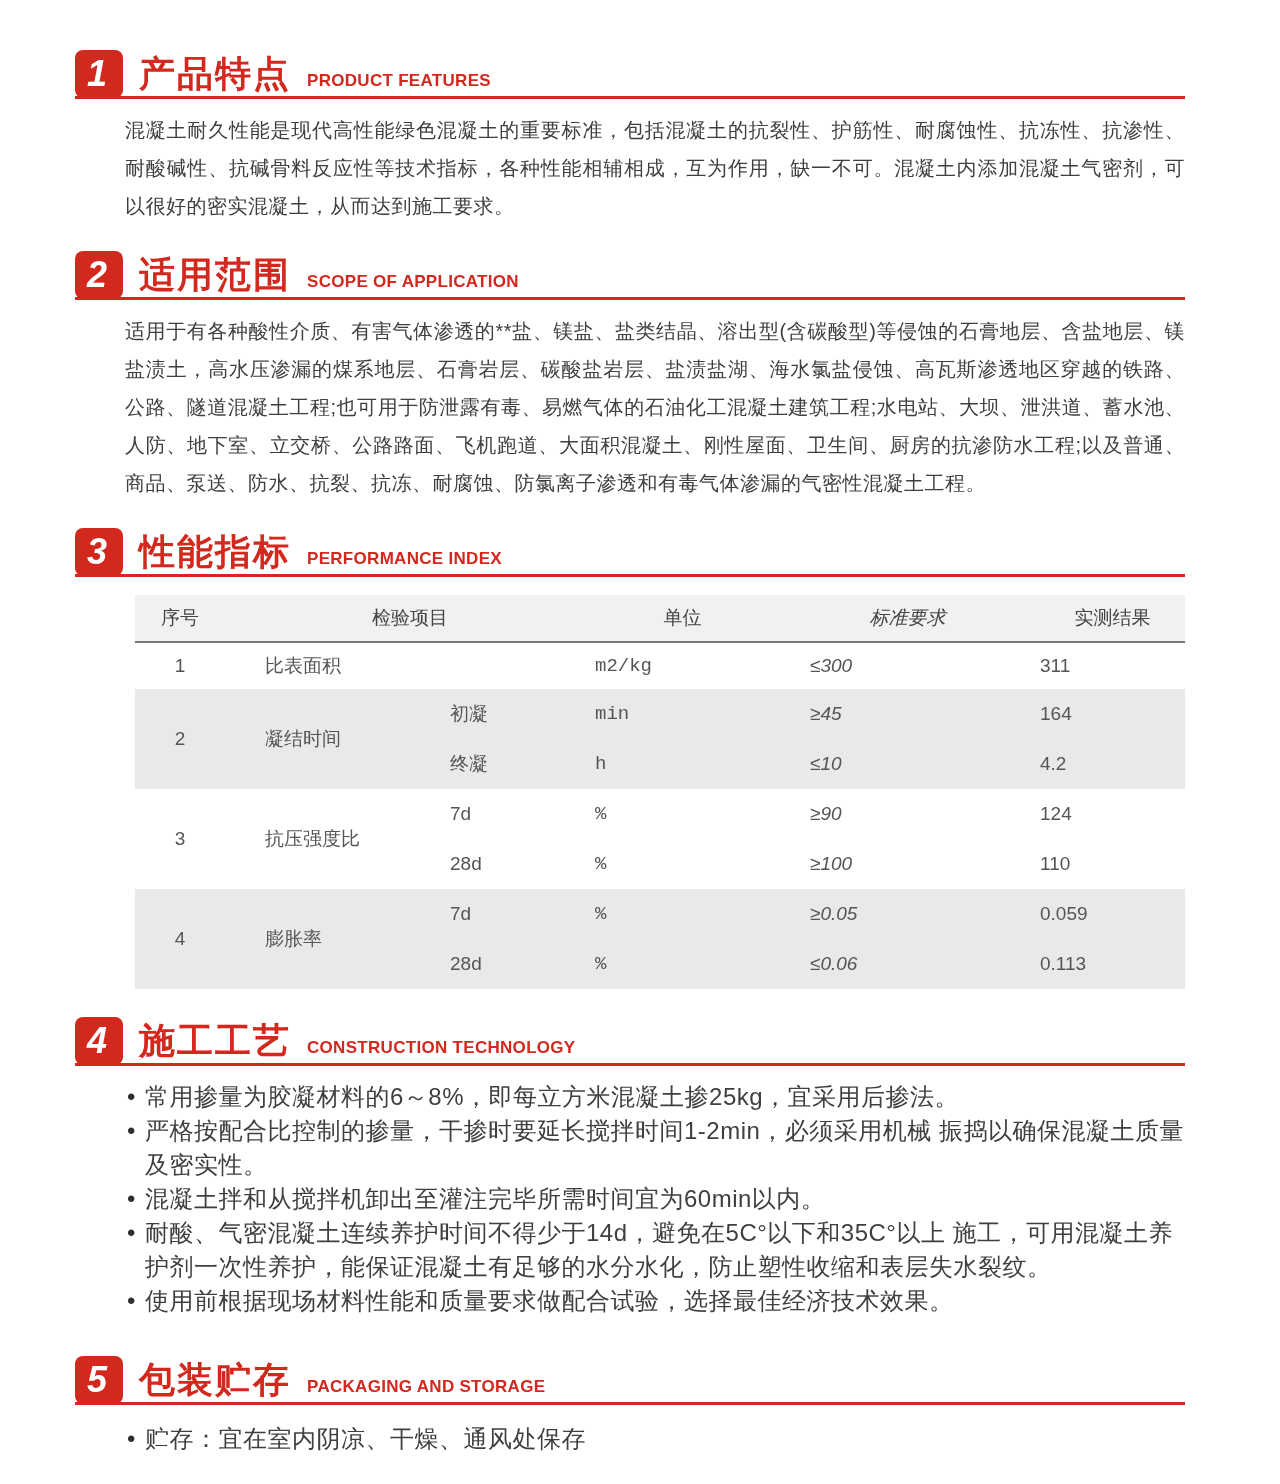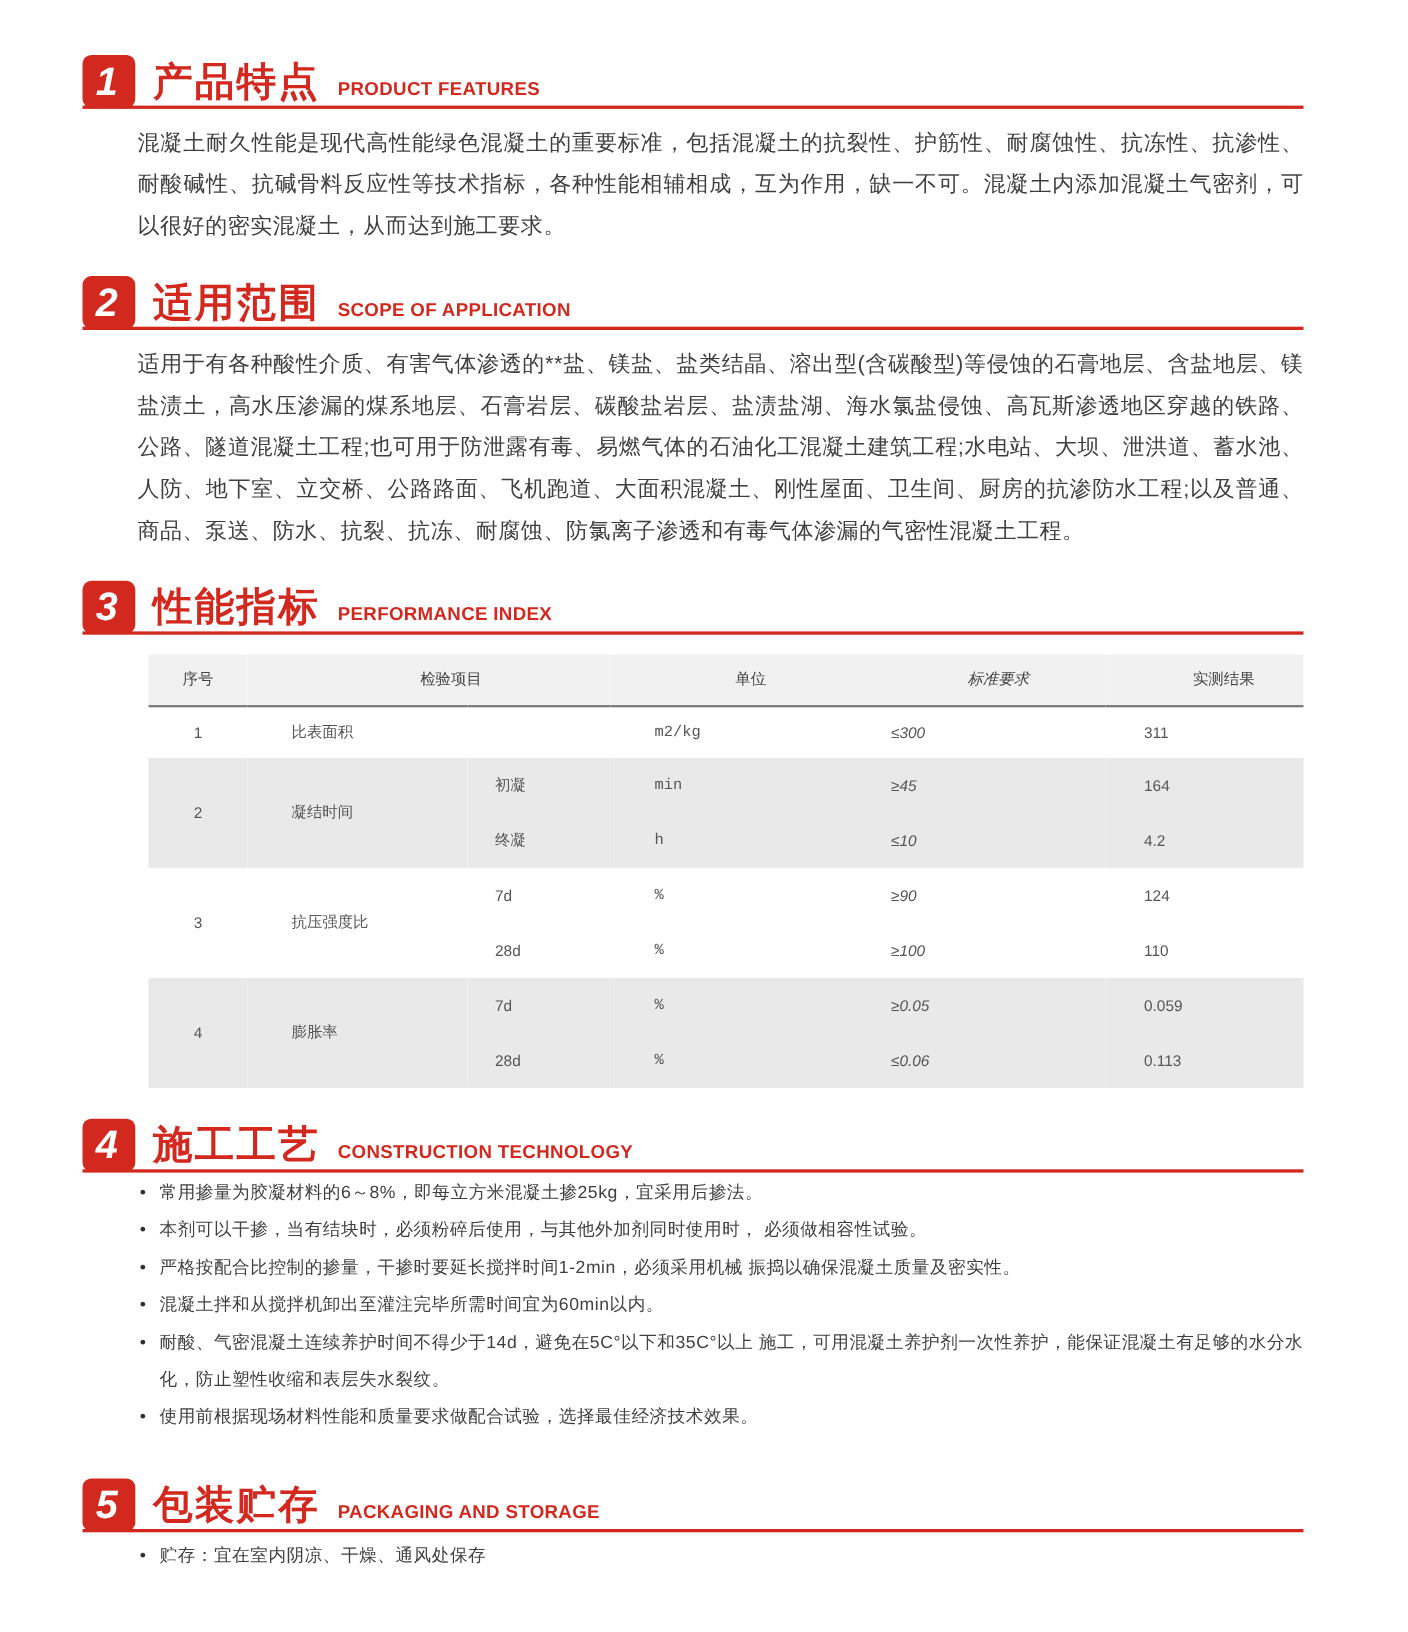--- a/index.html
+++ b/index.html
@@ -45,21 +45,21 @@
     margin:12px 0 0 50px;
     font-size:20px;line-height:38px;
     text-align:justify;color:var(--text);
     letter-spacing:0.5px;
   }
 
   
   table.perf{
     margin:18px 0 0 60px;
     width:1050px;border-collapse:collapse;
-    font-size:14px;color:var(--table-text);
+    font-size:19px;color:var(--table-text);
     table-layout:fixed;
   }
   table.perf thead tr{
     background:var(--head-gray);
     border-bottom:2px solid #777777;
   }
   table.perf th{
     font-weight:400;color:#444444;height:46px;
     text-align:center;padding:0;
   }
@@ -69,22 +69,22 @@
   tr.r-gray{background:var(--row-gray);}
   .c-center{text-align:center !important;}
   .pl-item{padding-left:40px !important;}
   .pl-sub{padding-left:25px !important;margin-top:12px;}
   .pl-unit{padding-left:40px !important;font-family:Liberation Mono, monospace;}
   .pl-req{padding-left:40px !important;font-style:italic;}
   .pl-res{padding-left:35px !important;}
 
   
   ul.bullets{
-    margin:2px 0 0 50px;padding:0;list-style:none;
-    font-size:16px;line-height:34px;color:var(--text);
+    margin:14px 0 0 50px;padding:0;list-style:none;
+    font-size:24px;line-height:34px;color:var(--text);
     letter-spacing:0.5px;
   }
   ul.bullets li{position:relative;padding-left:20px;}
   ul.bullets li::before{
     content:"\2022";position:absolute;left:2px;top:0;
     color:#2f2f2f;
   }
   ul.bullets-wide{line-height:40px;}
 
   .mt-s2{margin-top:26px;}
@@ -199,21 +199,20 @@
   </div>
 
   <div class="section mt-s4">
     <div class="sec-header">
       <div class="sec-num">4</div>
       <div class="sec-zh">施工工艺</div>
       <div class="sec-en">CONSTRUCTION TECHNOLOGY</div>
     </div>
     <ul class="bullets">
       <li>常用掺量为胶凝材料的6～8%，即每立方米混凝土掺25kg，宜采用后掺法。</li>
-      <li>本剂可以干掺，当有结块时，必须粉碎后使用，与其他外加剂同时使用时， 必须做相容性试验。</li>
       <li>严格按配合比控制的掺量，干掺时要延长搅拌时间1-2min，必须采用机械 振捣以确保混凝土质量及密实性。</li>
       <li>混凝土拌和从搅拌机卸出至灌注完毕所需时间宜为60min以内。</li>
       <li>耐酸、气密混凝土连续养护时间不得少于14d，避免在5C°以下和35C°以上 施工，可用混凝土养护剂一次性养护，能保证混凝土有足够的水分水化，防止塑性收缩和表层失水裂纹。</li>
       <li>使用前根据现场材料性能和质量要求做配合试验，选择最佳经济技术效果。</li>
     </ul>
   </div>
 
   <div class="section mt-s5">
     <div class="sec-header">
       <div class="sec-num">5</div>

